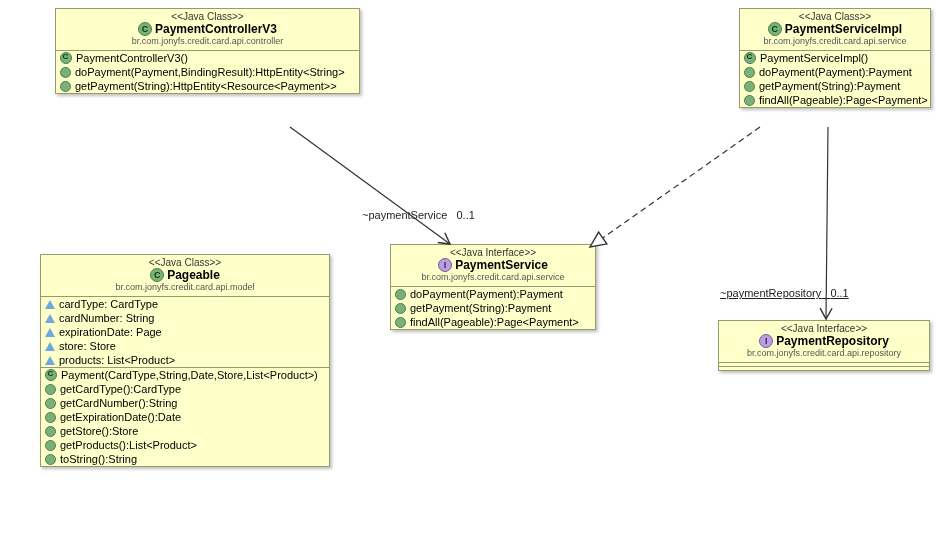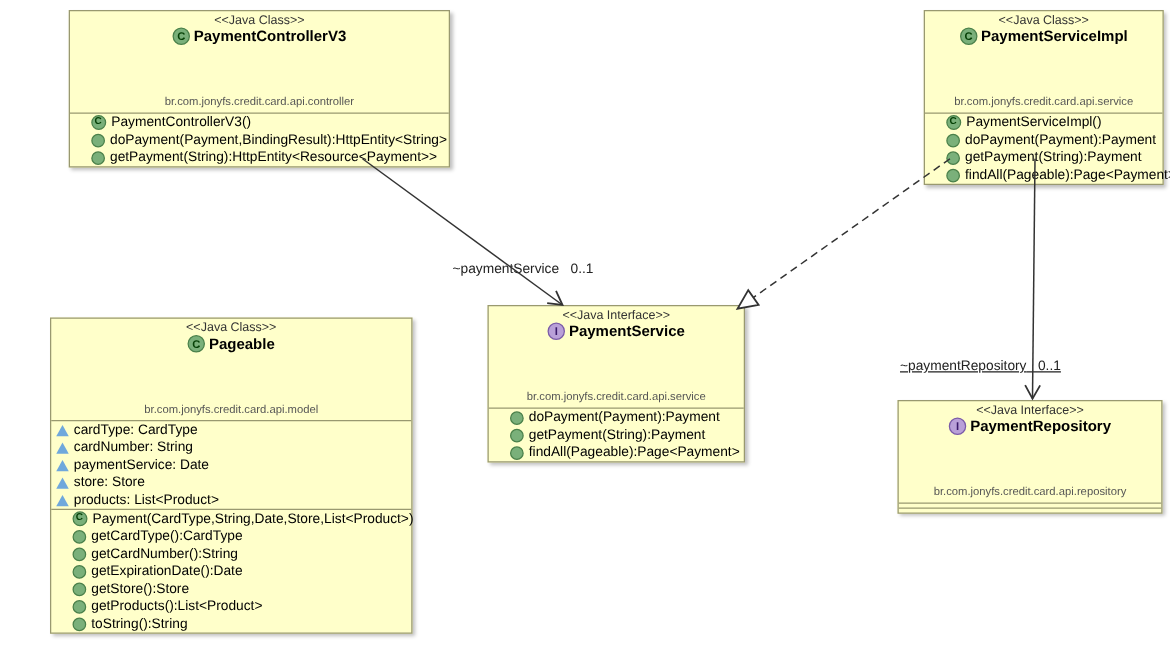--- a/index.html
+++ b/index.html
@@ -31,28 +31,26 @@
     font-weight: bold;
     font-size: 12px;
     display: inline-flex;
     align-items: center;
     gap: 3px;
     justify-content: center;
   }
   .pkg {
     font-size: 9px;
     color: #555;
-    margin-top: 40px;
   }
   .compartment {
     border-bottom: 1px solid #999970;
   }
   .compartment:last-child {
     border-bottom: none;
-    padding-left: 13px;
   }
   .member-row {
     padding: 1px 4px;
     display: flex;
     align-items: center;
     gap: 4px;
     white-space: nowrap;
   }
   .icon {
     width: 10px;
@@ -216,21 +214,21 @@
     <div class="member-row">
         <span class="icon icon-field"></span>
         <span>cardType: CardType</span>
       </div>
     <div class="member-row">
         <span class="icon icon-field"></span>
         <span>cardNumber: String</span>
       </div>
     <div class="member-row">
         <span class="icon icon-field"></span>
-        <span>paymentService: Date</span>
+        <span>expirationDate: Page</span>
       </div>
     <div class="member-row">
         <span class="icon icon-field"></span>
         <span>store: Store</span>
       </div>
     <div class="member-row">
         <span class="icon icon-field"></span>
         <span>products: List&lt;Product&gt;</span>
       </div>
   </div>

